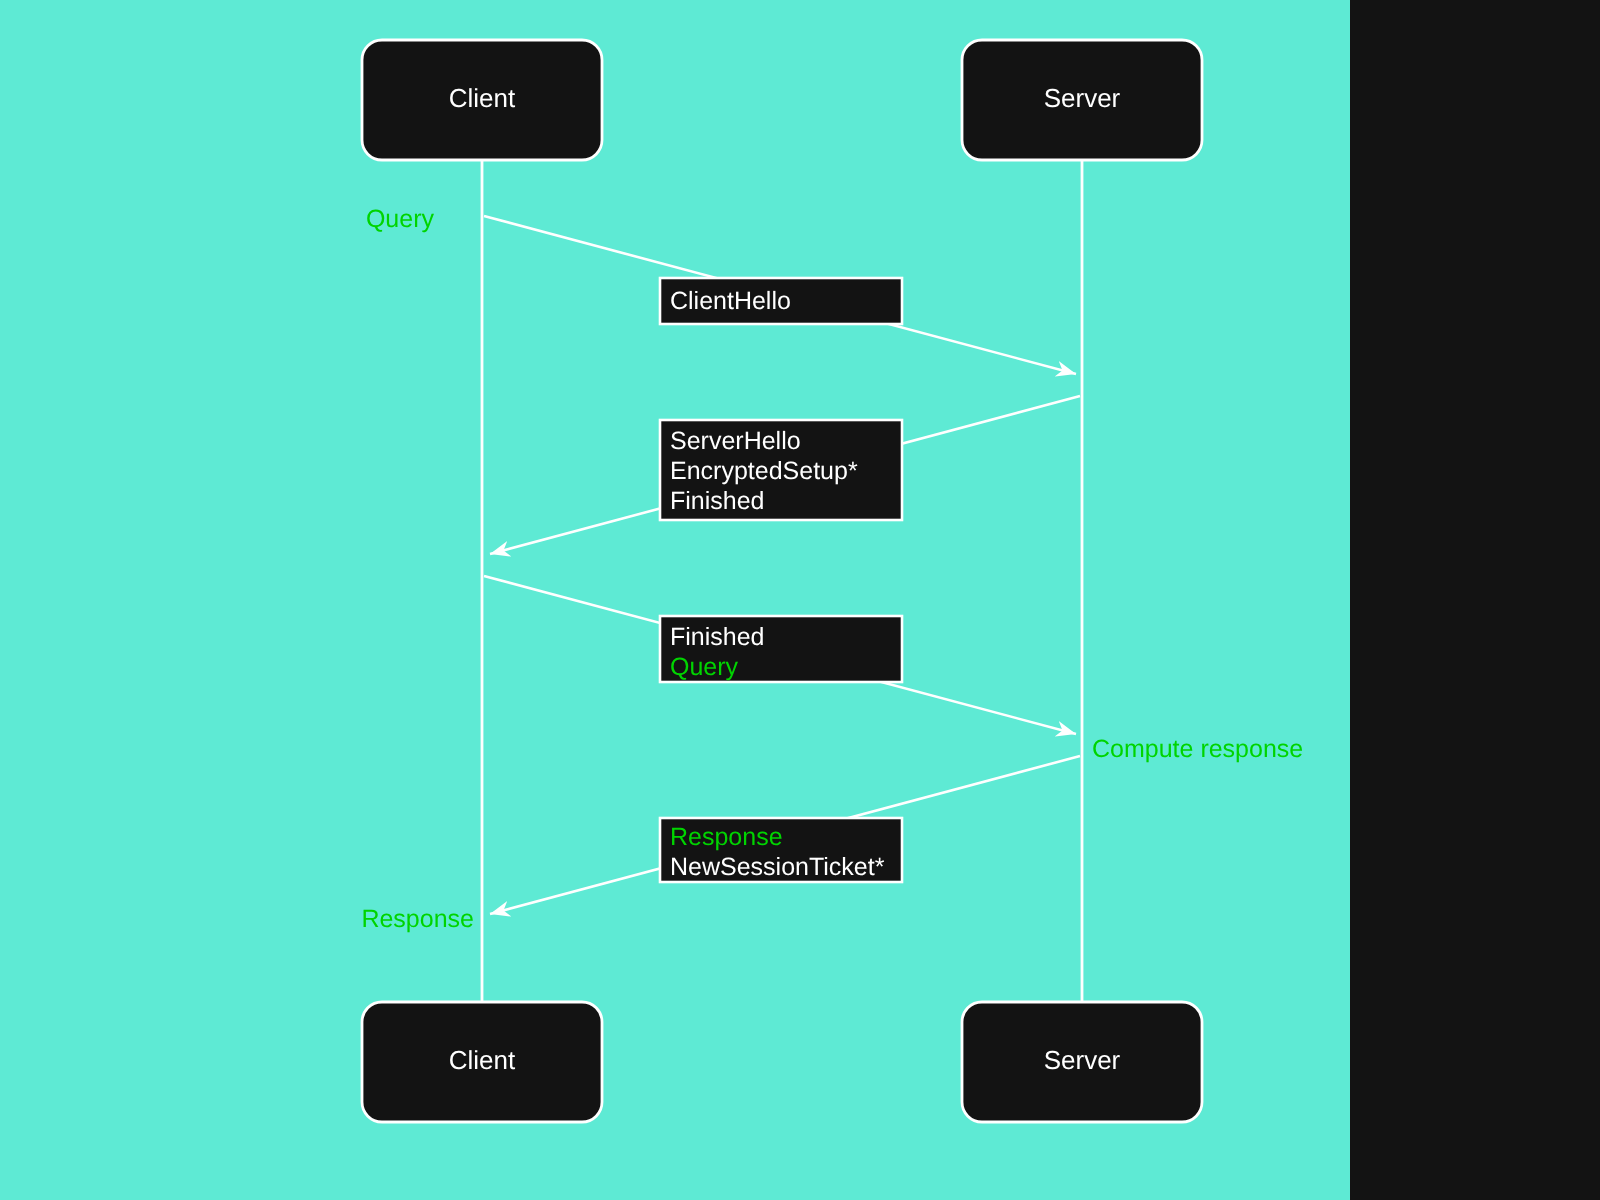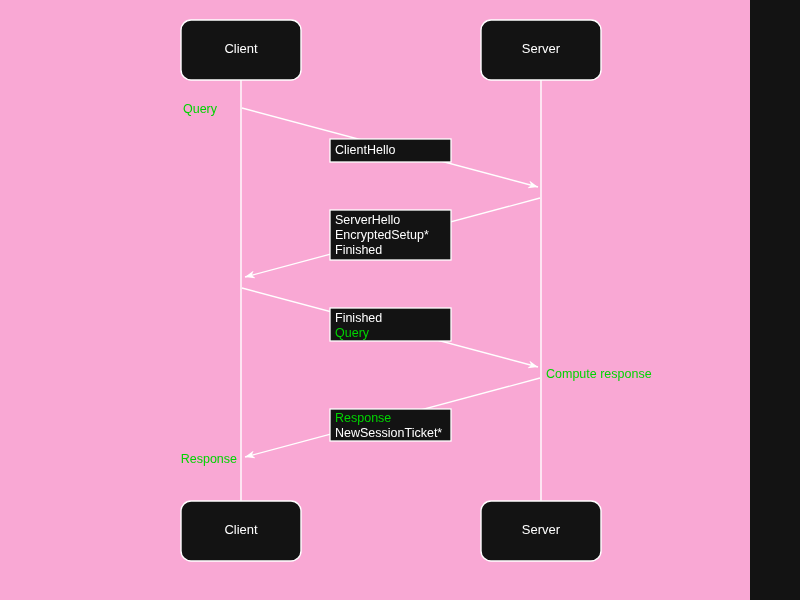--- a/index.html
+++ b/index.html
@@ -8,23 +8,23 @@
     background: #131313;
   }
   body {
     width: 800px;
     height: 600px;
     overflow: hidden;
     font-family: "Liberation Sans", sans-serif;
   }
   #diagram-root {
     position: relative;
-    width: 750px;
+    width: 675px;
     height: 600px;
-    background: #f9a8d4;
+    background: #5eead4;
   }
   svg#seq-canvas {
     position: absolute;
     top: 0;
     left: 0;
     width: 800px;
     height: 600px;
     display: block;
   }
   .actor-label {

